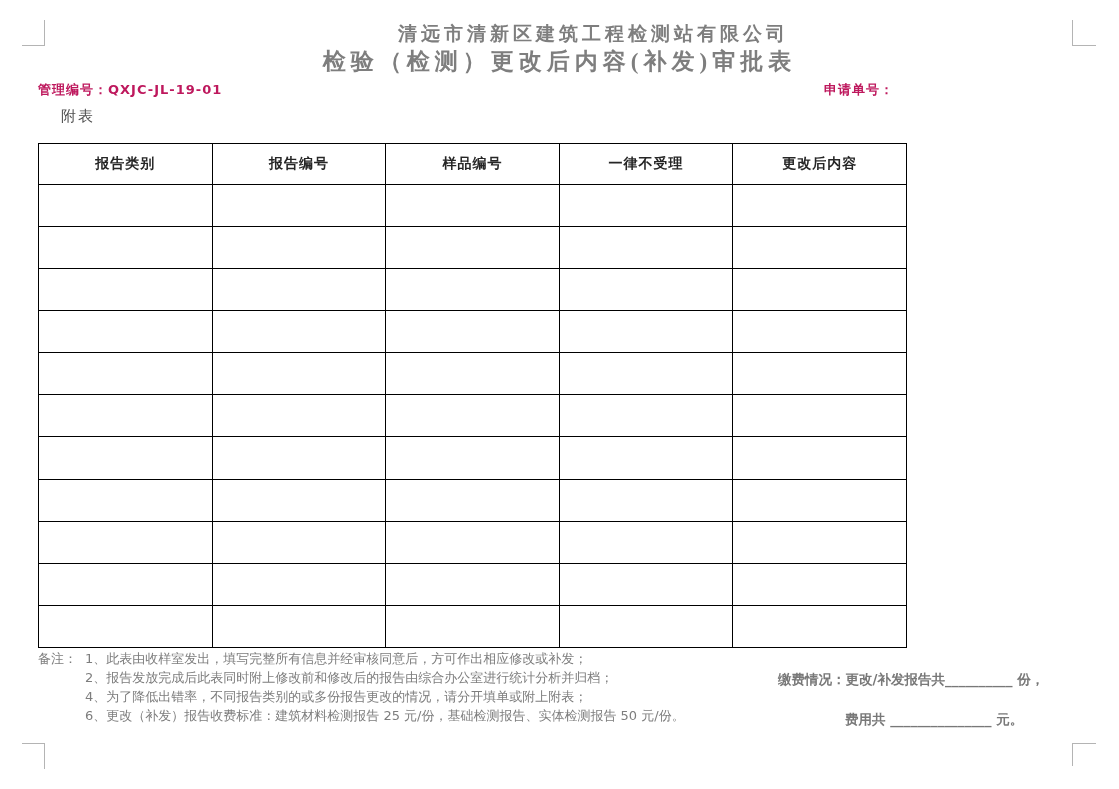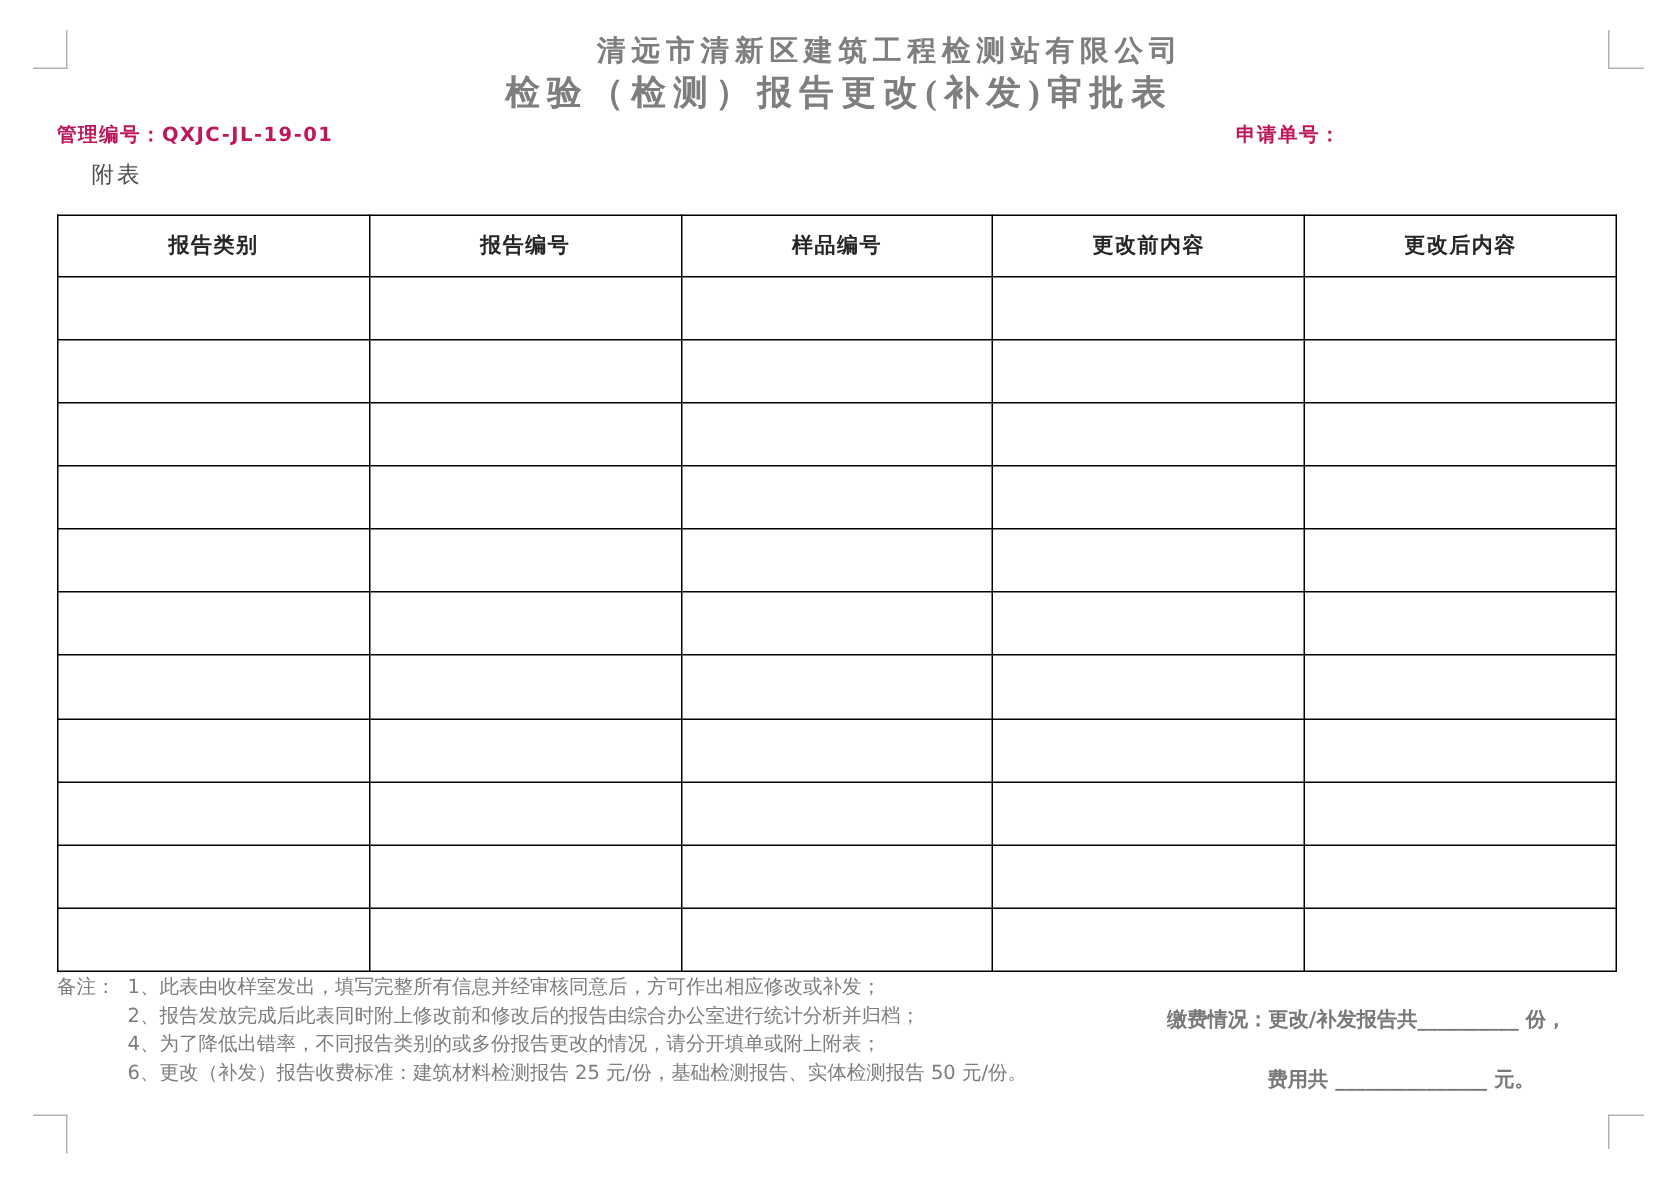--- a/index.html
+++ b/index.html
@@ -27,21 +27,21 @@
   .meta{position:absolute;top:81px;font-size:13px;font-weight:bold;color:#be185d;letter-spacing:1px;white-space:nowrap;}
   .meta-left{left:38px;}
   .meta-right{left:824px;}
   .fubiao{
     position:absolute;left:39px;top:107px;font-size:15px;color:#4f4f4f;letter-spacing:2px;
     font-family:"Liberation Serif","DejaVu Serif",serif;
     margin-left:22px;
   }
 
   table.report{
-    position:absolute;left:38px;top:143px;width:1040px;height:505px;
+    position:absolute;left:38px;top:143px;width:869px;height:505px;
     border-collapse:collapse;table-layout:fixed;
   }
   table.report th, table.report td{border:1px solid #000;padding:0;}
   table.report th{
     height:40px;font-size:14px;font-weight:bold;color:#262626;
     text-align:center;vertical-align:middle;letter-spacing:1px;
   }
   table.report tbody tr{height:42px;}
   table.report td{background:#ffffff;}
 
@@ -58,34 +58,34 @@
 </style>
 </head>
 <body>
 
 <div class="mark m-tl"></div>
 <div class="mark m-tr"></div>
 <div class="mark m-bl"></div>
 <div class="mark m-br"></div>
 
 <div class="title1">清远市清新区建筑工程检测站有限公司</div>
-<div class="title2">检验（检测）报告更改(补发)审批表</div>
+<div class="title2">检验（检测）更改后内容(补发)审批表</div>
 
 <div class="meta meta-left"><span>管理编号：</span><span>QXJC-JL-19-01</span></div>
 <div class="meta meta-right">申请单号：</div>
 
 <div class="fubiao">附表</div>
 
 <table class="report">
   <thead>
     <tr>
         <th>报告类别</th>
         <th>报告编号</th>
         <th>样品编号</th>
-        <th>更改前内容</th>
+        <th>一律不受理</th>
         <th>更改后内容</th>
       </tr>
   </thead>
   <tbody>
       <tr>
         <td></td>
         <td></td>
         <td></td>
         <td></td>
         <td></td>

